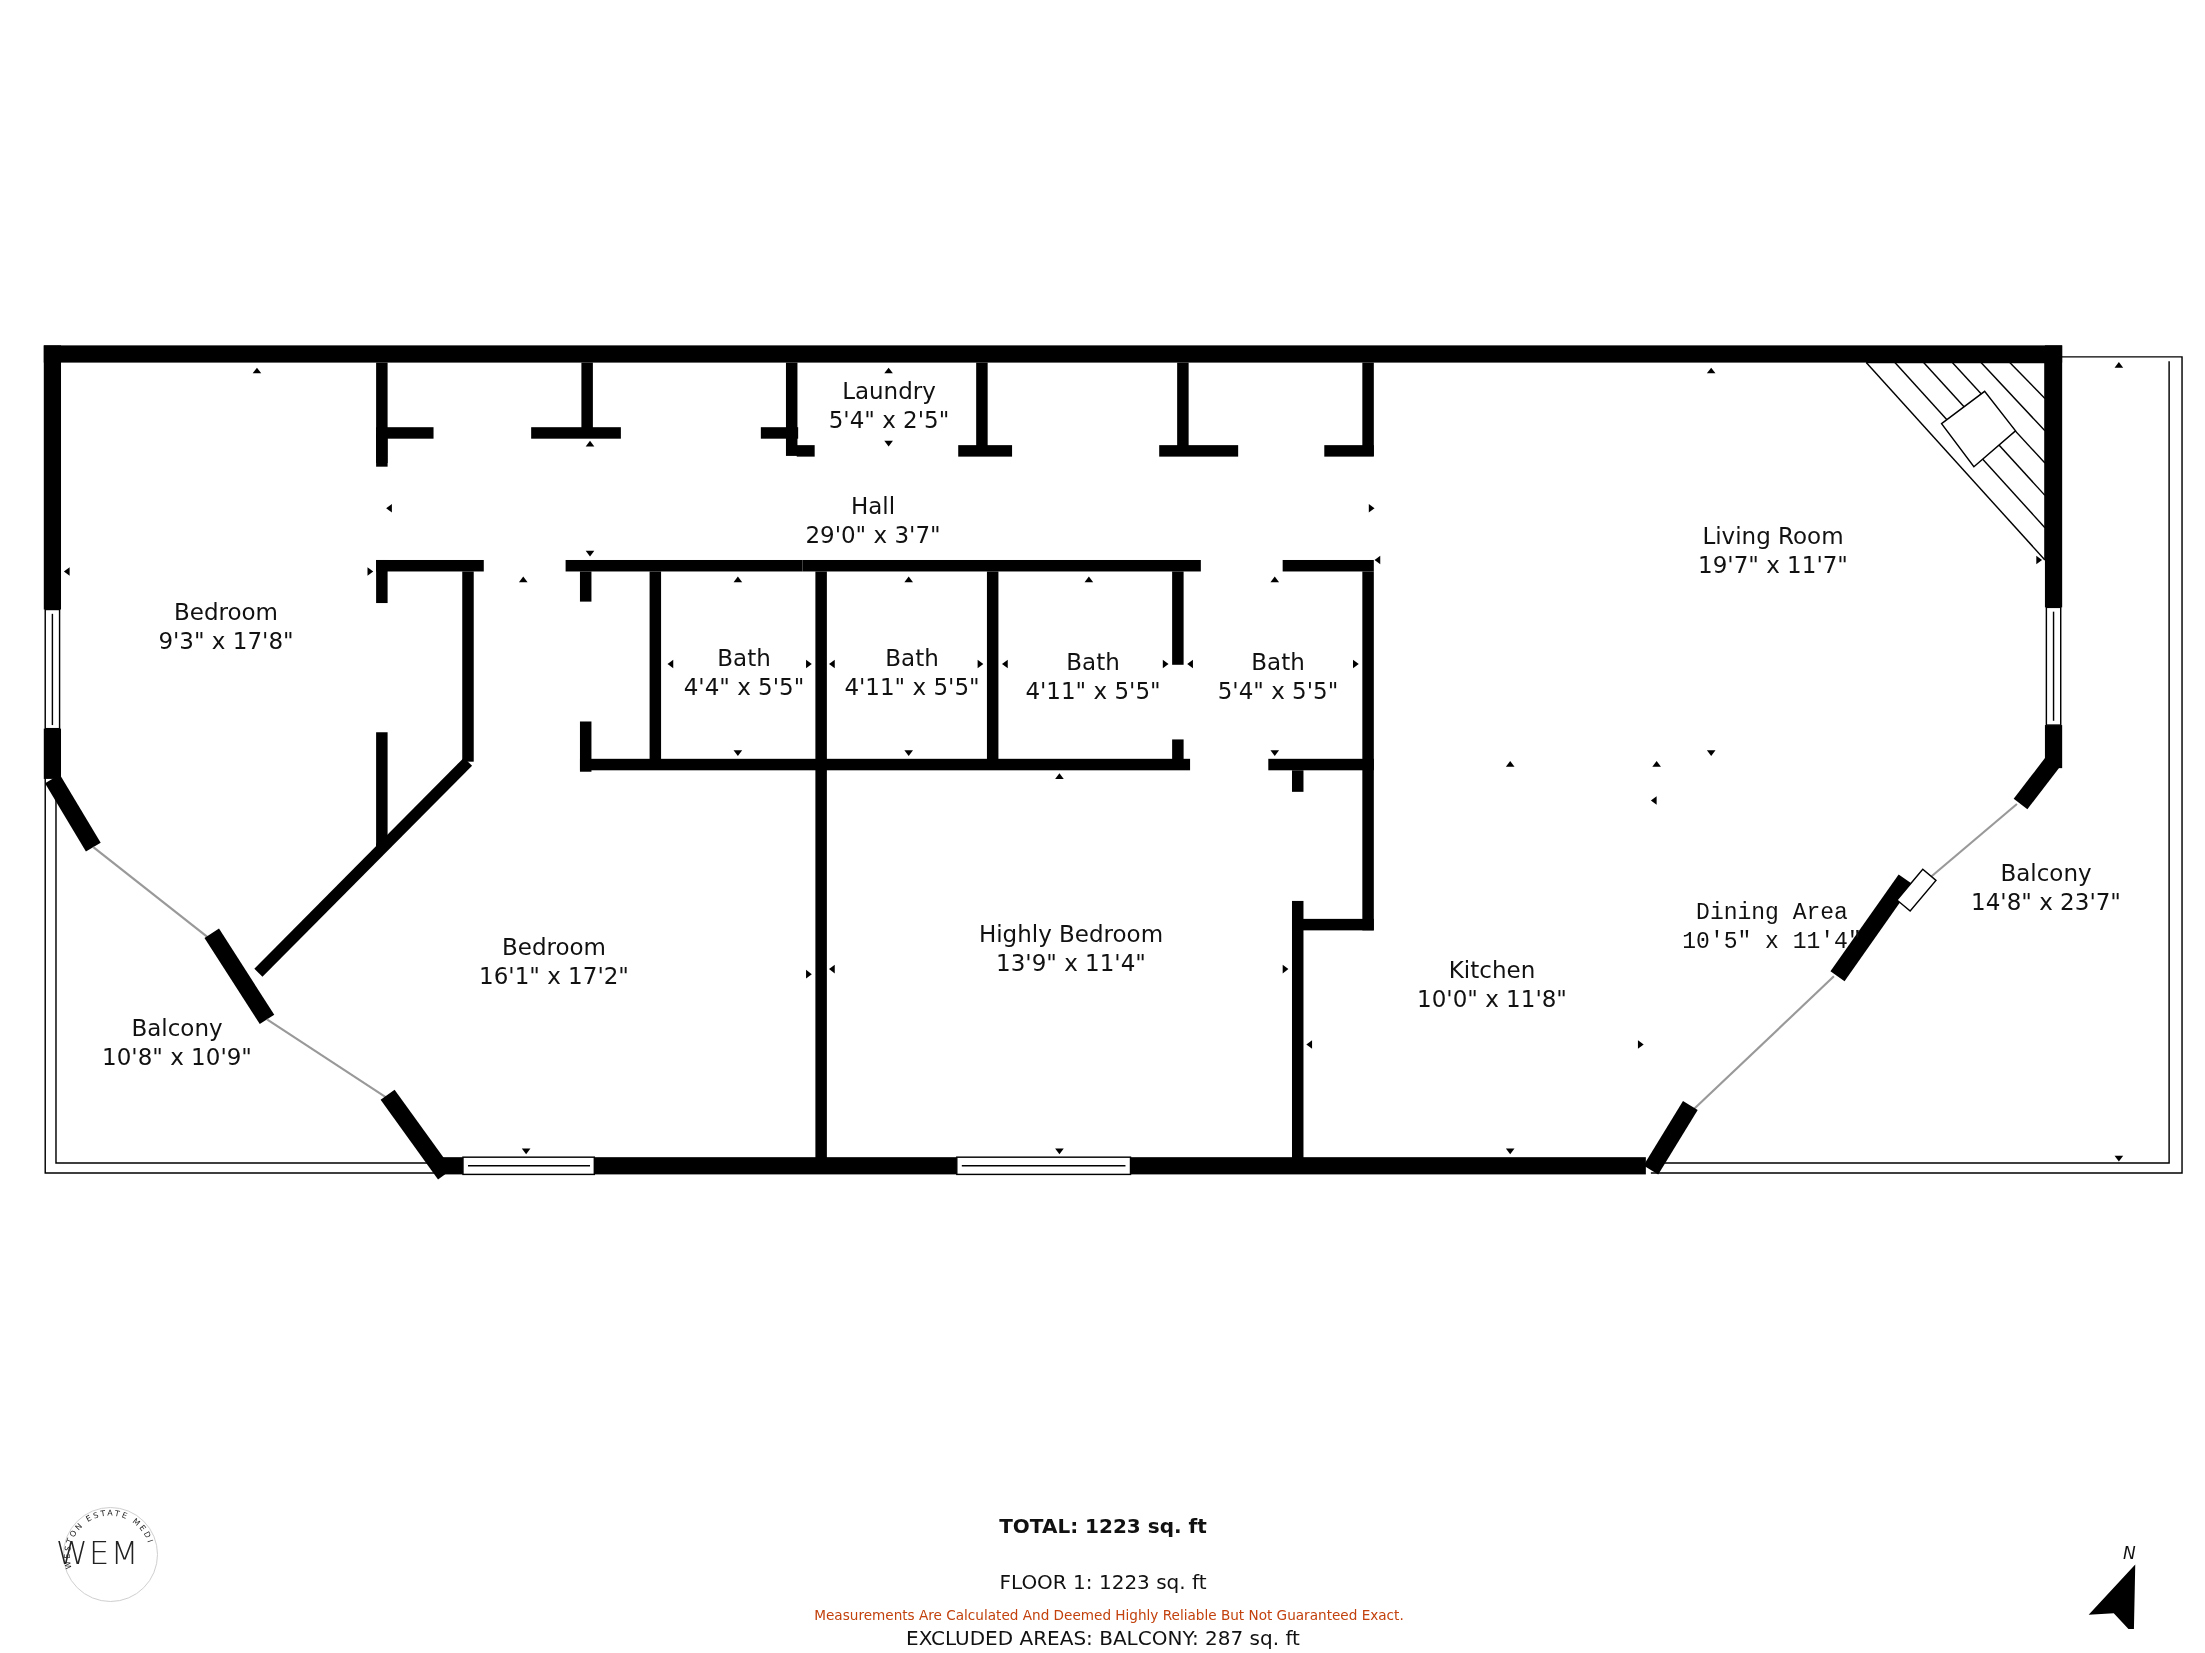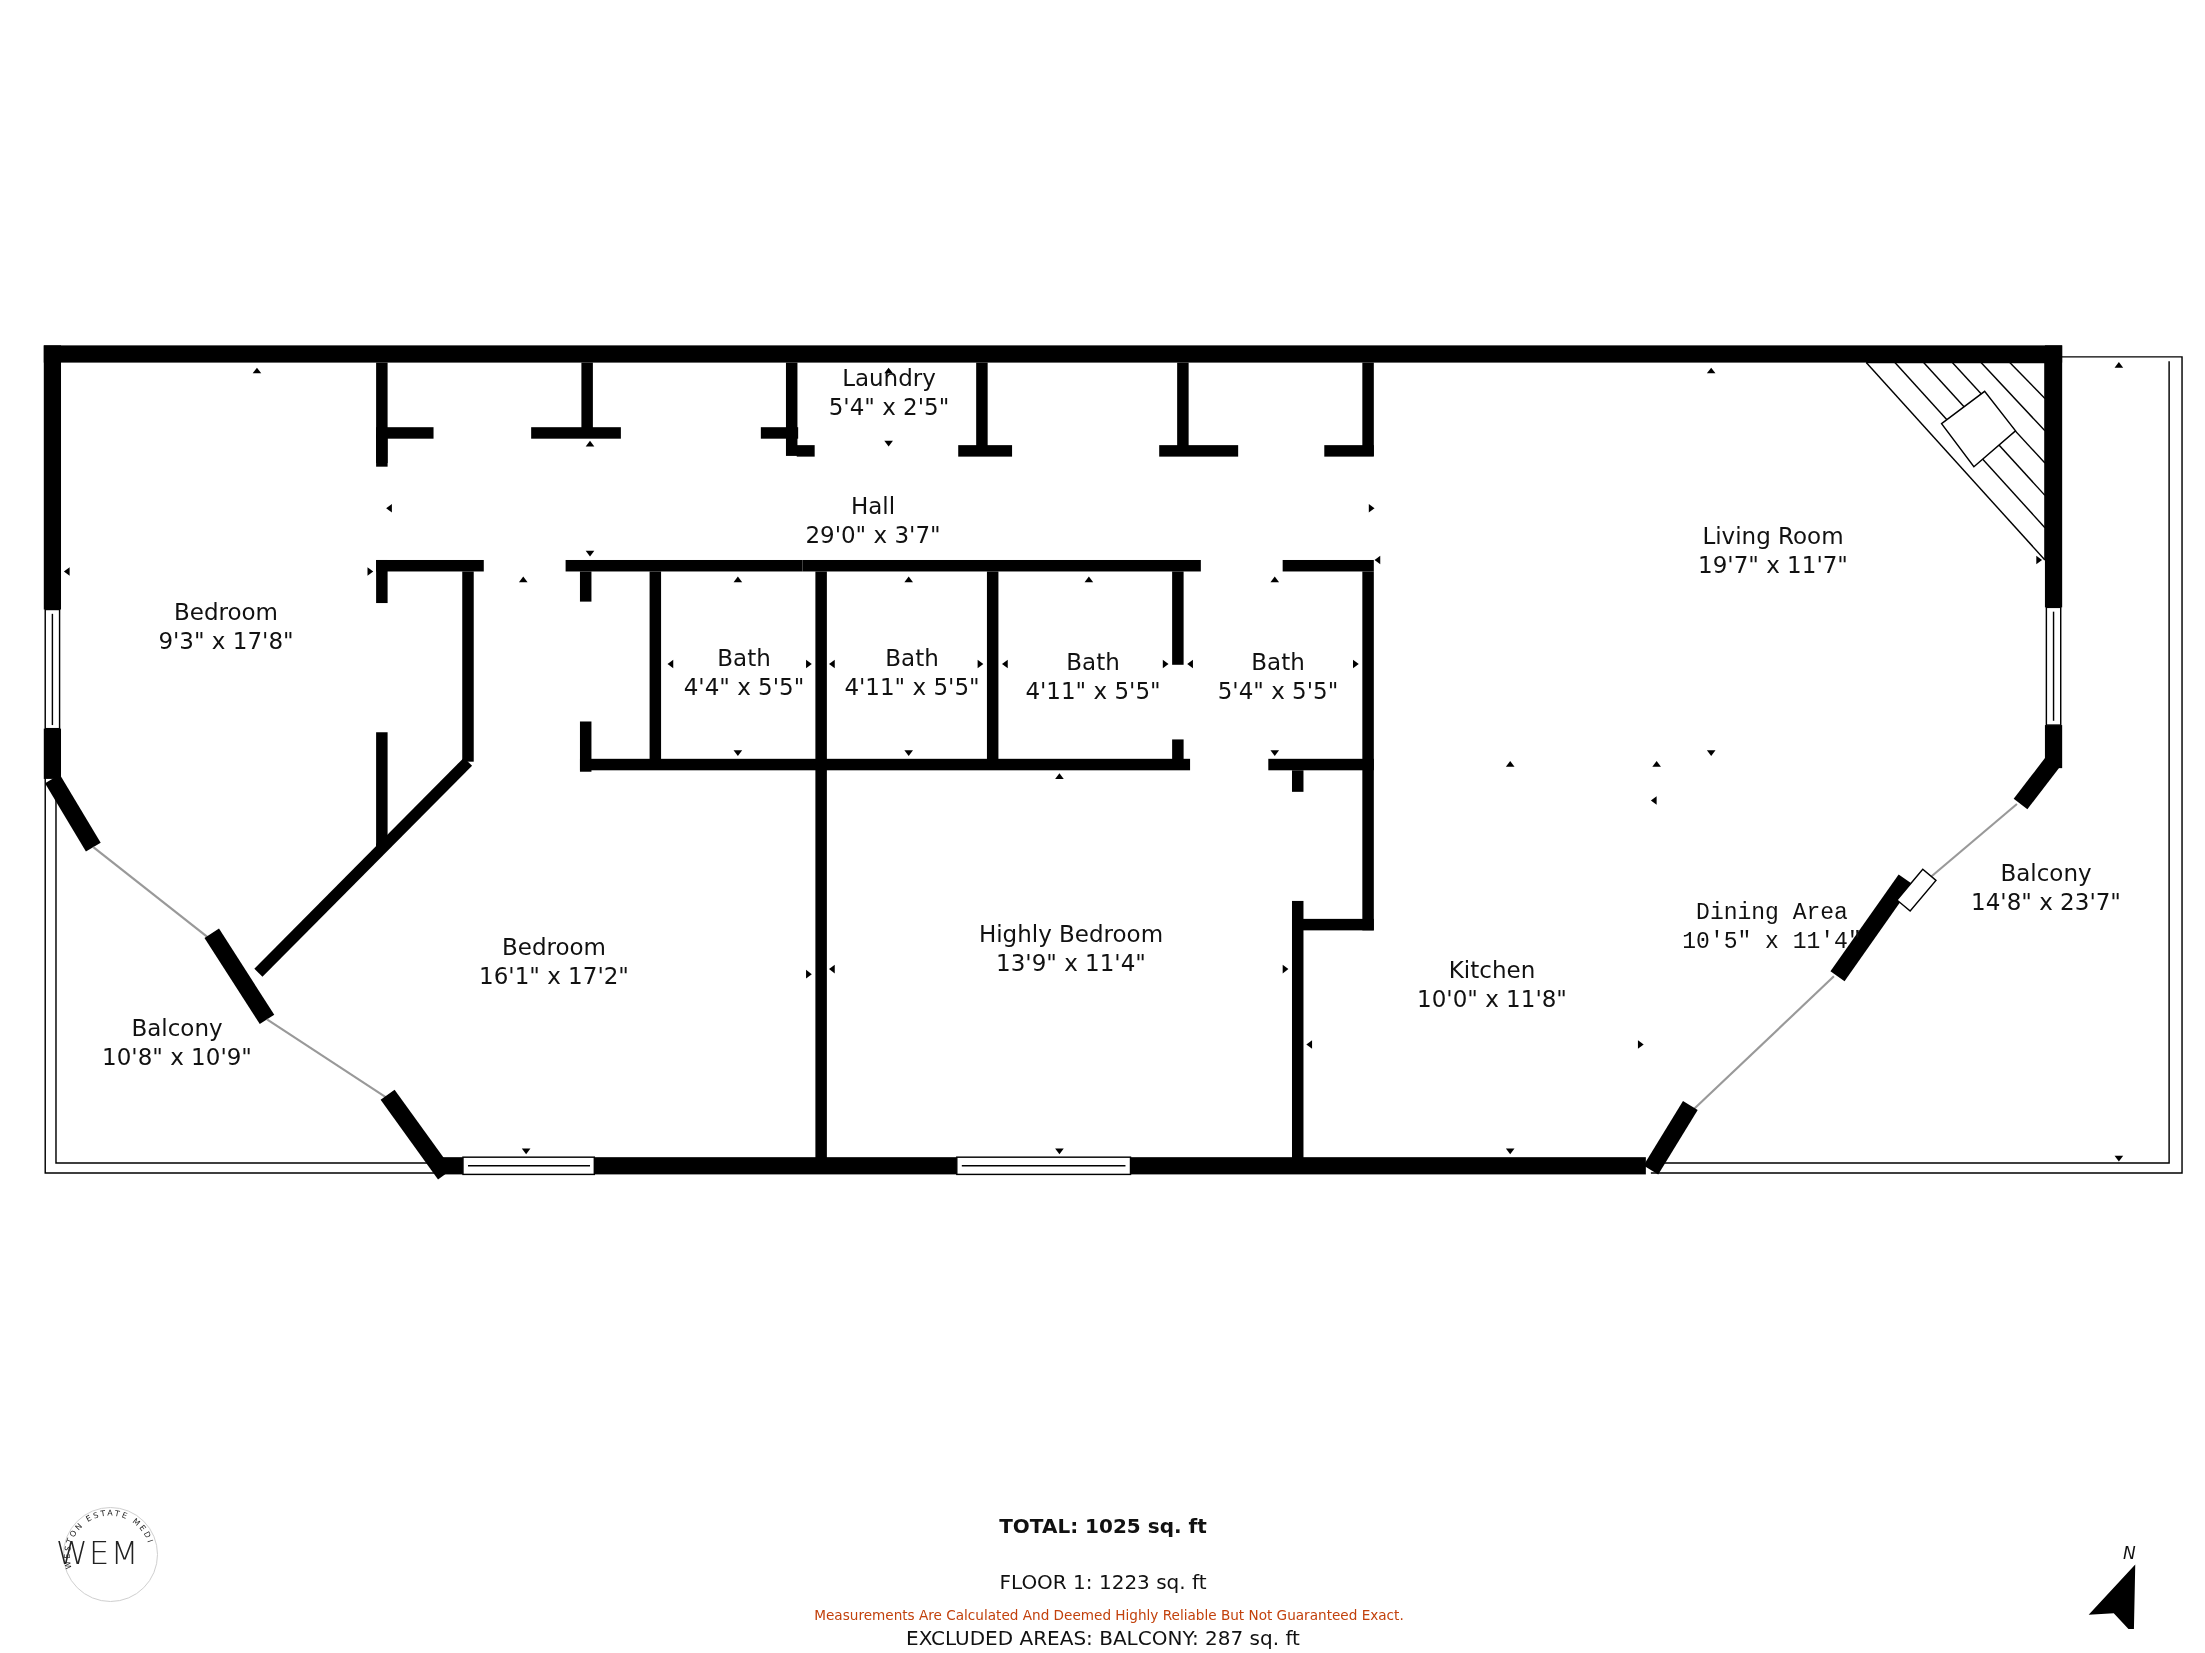--- a/index.html
+++ b/index.html
@@ -187,21 +187,21 @@
     <polygon points="2290,1455 2282,1449 2282,1461"></polygon>
     <polygon points="2300,1115 2308,1109 2308,1121"></polygon>
     <polygon points="2845,1100 2837,1094 2837,1106"></polygon>
   </g>
 </svg>
 
 <div class="room-label" style="left:226px; top:598px;">
   <span class="name">Bedroom</span>
   <span class="dim">9'3" x 17'8"</span>
 </div>
-<div class="room-label" style="left:889px; top:364px;">
+<div class="room-label" style="left:889px; top:377px;">
   <span class="name">Laundry</span>
   <span class="dim">5'4" x 2'5"</span>
 </div>
 <div class="room-label" style="left:873px; top:492px;">
   <span class="name">Hall</span>
   <span class="dim">29'0" x 3'7"</span>
 </div>
 <div class="room-label" style="left:744px; top:644px;">
   <span class="name">Bath</span>
   <span class="dim">4'4" x 5'5"</span>
@@ -241,21 +241,21 @@
 <div class="room-label" style="left:177px; top:1014px;">
   <span class="name">Balcony</span>
   <span class="dim">10'8" x 10'9"</span>
 </div>
 <div class="room-label" style="left:2046px; top:859px;">
   <span class="name">Balcony</span>
   <span class="dim">14'8" x 23'7"</span>
 </div>
 
 <div class="footer" style="top:1513px;">
-  <span class="total">TOTAL: 1025 sq. ft</span>
+  <span class="total">TOTAL: 1223 sq. ft</span>
   <span class="line">FLOOR 1: 1223 sq. ft</span>
   <span class="line">EXCLUDED AREAS: BALCONY: 287 sq. ft</span>
 </div>
 <div class="disclaimer">Measurements Are Calculated And Deemed Highly Reliable But Not Guaranteed Exact.</div>
 
 <div class="logo">
   <div class="logo-ring"></div>
   <svg class="logo-arc" viewBox="0 0 150 150">
     <defs>
         <path id="arcp" d="M 22 95 A 55 55 0 1 1 128 60"></path>

